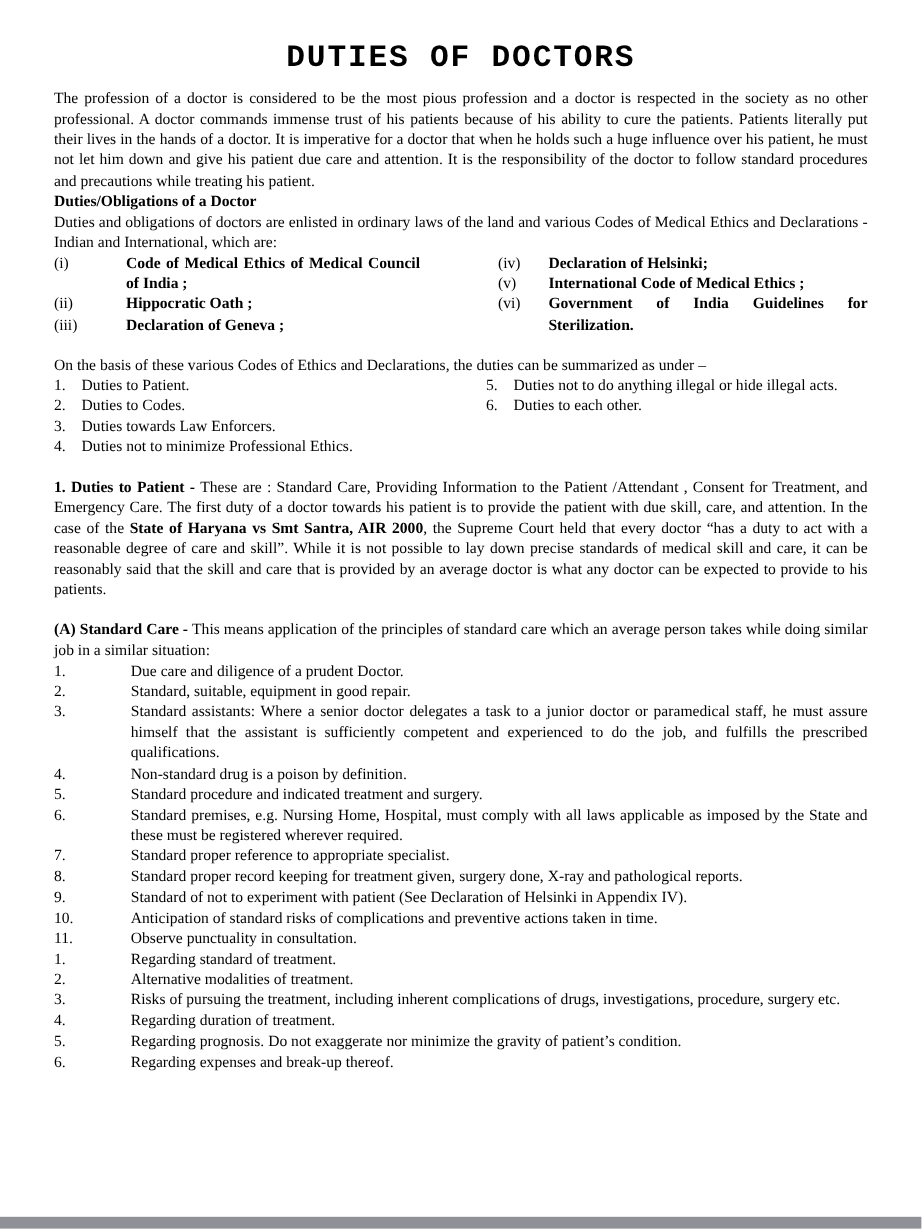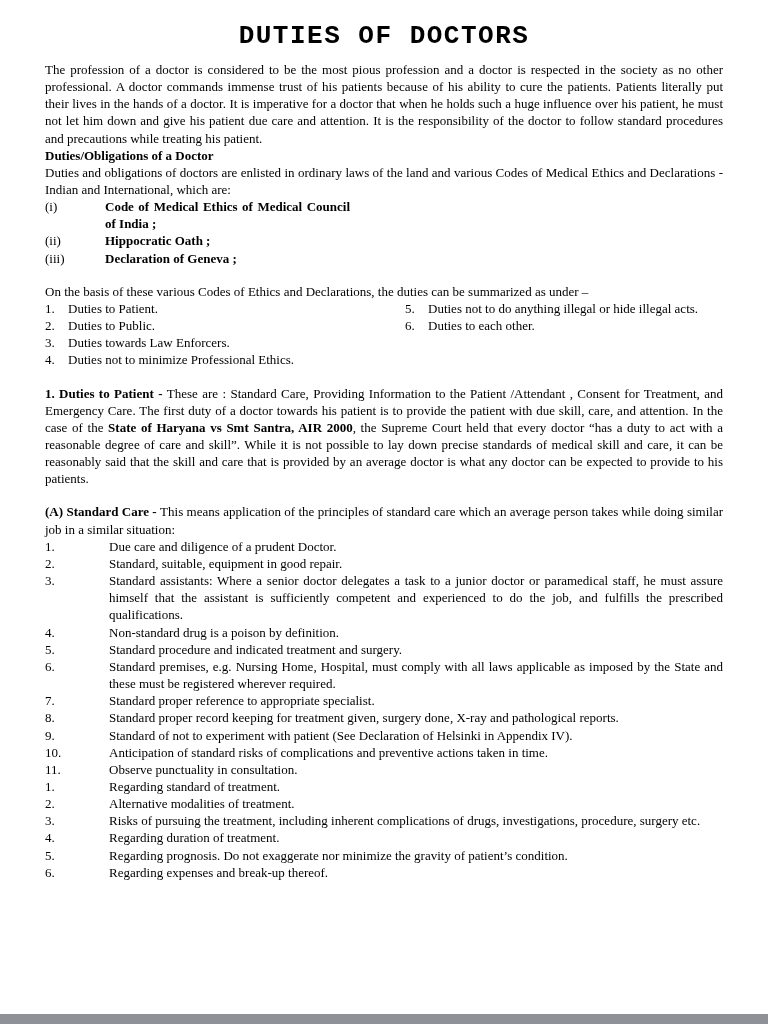--- a/index.html
+++ b/index.html
@@ -3,21 +3,21 @@
 <meta charset="utf-8">
 <style>
   html, body { margin:0; padding:0; }
   body {
     width:768px; height:1024px; position:relative;
     background:#ffffff; color:#000000;
     font-family:"Liberation Serif", serif;
     font-size:13px; line-height:1.32;
     overflow:hidden;
   }
-  .page { padding:22px 45px 0 45px; box-sizing:border-box; }
+  .page { padding:34px 45px 0 45px; box-sizing:border-box; }
 
   h1.doc-title {
     font-family:"Liberation Mono", monospace;
     font-weight:700; font-size:26px; letter-spacing:1.5px;
     text-align:center; margin:0 0 9px 0; line-height:1.15;
   }
   p { margin:0; text-align:justify; }
   h2.sub-heading { font-size:13px; font-weight:700; margin:0; text-align:left; }
   .sec { margin-top:16px; }
   b { font-weight:700; }
@@ -68,33 +68,47 @@
       </div>
       <div class="cli">
         <span class="cnum">(ii)</span>
         <span class="ctxt">Hippocratic Oath ;</span>
       </div>
       <div class="cli">
         <span class="cnum">(iii)</span>
         <span class="ctxt">Declaration of Geneva ;</span>
       </div>
     </div>
+    <div class="col-r">
+      <div class="cli">
+        <span class="cnum">(iv)</span>
+        <span class="ctxt">Declaration of Helsinki;</span>
+      </div>
+      <div class="cli">
+        <span class="cnum">(v)</span>
+        <span class="ctxt">International Code of Medical Ethics ;</span>
+      </div>
+      <div class="cli">
+        <span class="cnum">(vi)</span>
+        <span class="ctxt">Government of India Guidelines for Sterilization.</span>
+      </div>
+    </div>
   </div>
 
   <p class="sec">On the basis of these various Codes of Ethics and Declarations, the duties can be summarized as under –</p>
 
   <div class="cols summary">
     <div class="col-l">
       <div class="sli">
         <span class="snum">1.</span>
         <span class="stxt">Duties to Patient.</span>
       </div>
       <div class="sli">
         <span class="snum">2.</span>
-        <span class="stxt">Duties to Public.</span>
+        <span class="stxt">Duties to Codes.</span>
       </div>
       <div class="sli">
         <span class="snum">3.</span>
         <span class="stxt">Duties towards Law Enforcers.</span>
       </div>
       <div class="sli">
         <span class="snum">4.</span>
         <span class="stxt">Duties not to minimize Professional Ethics.</span>
       </div>
     </div>

